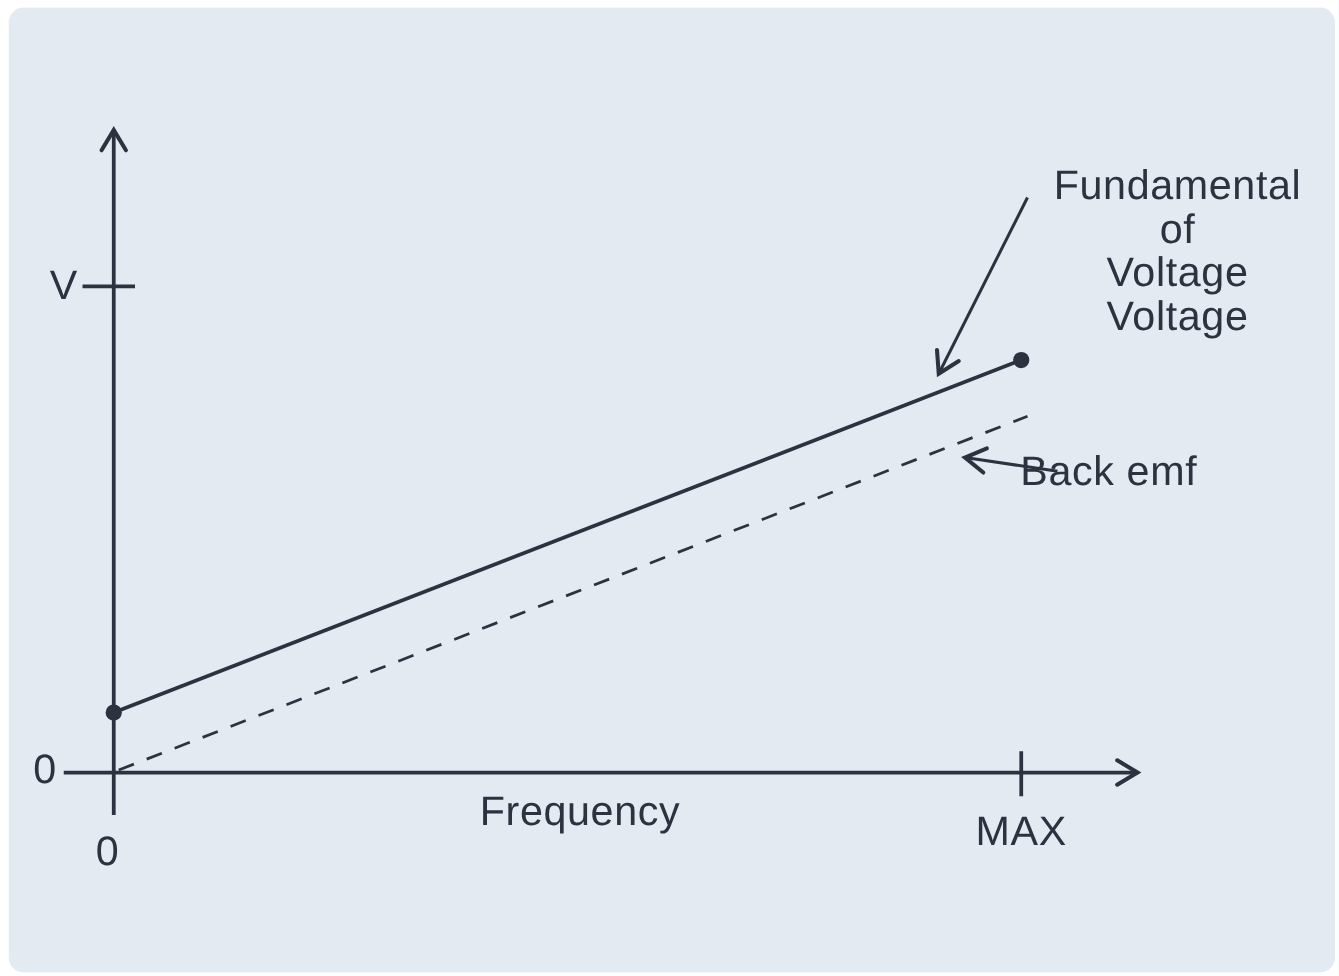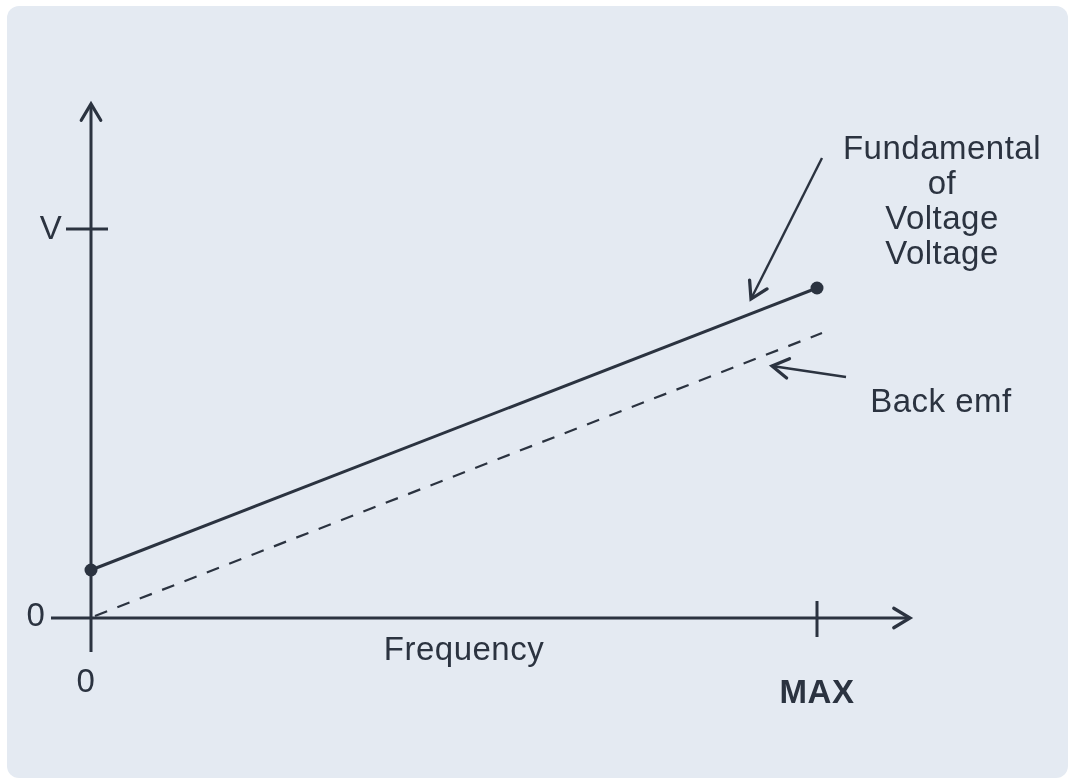--- a/index.html
+++ b/index.html
@@ -75,22 +75,22 @@
 </svg>
 
 <div class="lbl" style="left:51px;top:228px;">V</div>
 
 <div class="lbl" style="left:36px;top:615px;">0</div>
 
 <div class="lbl" style="left:86px;top:681px;">0</div>
 
 <div class="lbl" style="left:464px;top:649px;">Frequency</div>
 
-<div class="lbl" style="left:817px;top:692px;font-weight:bold;">MAX</div>
+<div class="lbl" style="left:817px;top:665px;">MAX</div>
 
 <div class="annotation-block">
   <div>Fundamental</div>
   <div>of</div>
   <div>Voltage</div>
   <div>Voltage</div>
 </div>
 
-<div class="lbl" style="left:941px;top:377px;margin-top:24px;">Back emf</div>
+<div class="lbl" style="left:887px;top:377px;">Back emf</div>
 
 </body></html>

